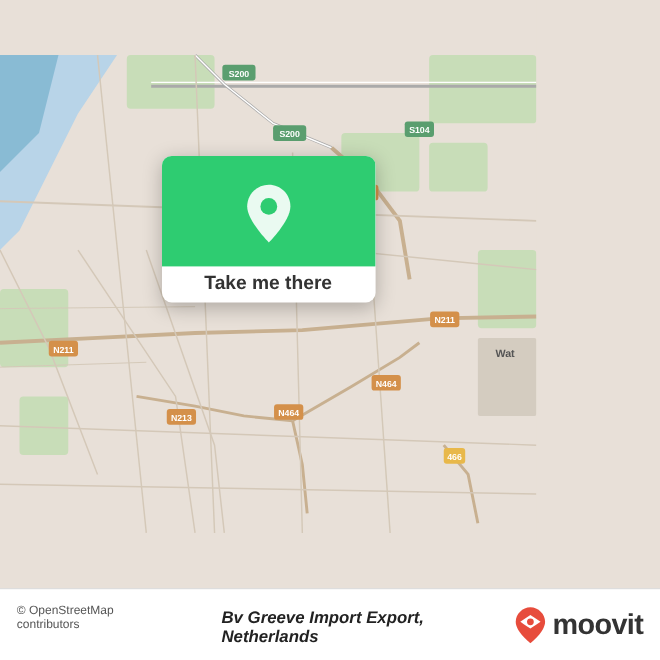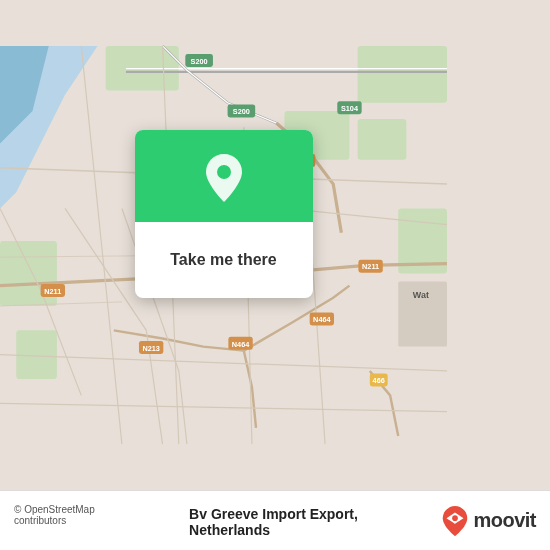--- a/index.html
+++ b/index.html
@@ -52,36 +52,37 @@
     #osm-credit {
       font-size: 10px;
       color: #555;
     }
 
     #place-name {
       font-size: 14px;
       font-weight: bold;
       color: #222;
       margin-top: 2px;
+      font-style: italic;
     }
 
     
     #moovit-logo {
       display: flex;
       align-items: center;
       gap: 4px;
     }
 
     .moovit-pin {
       width: 28px;
       height: 32px;
     }
 
     .moovit-text {
-      font-size: 20px;
+      font-size: 24px;
       font-weight: bold;
       color: #333;
       letter-spacing: -0.5px;
     }
 
     
     #popup-card {
       position: absolute;
       top: 130px;
       left: 50%;
@@ -100,21 +101,21 @@
     #popup-top {
       background: #2ecc71;
       width: 100%;
       display: flex;
       align-items: center;
       justify-content: center;
       padding: 22px 0 18px;
     }
 
     #popup-bottom {
-      padding: 29px 16px;
+      padding: 6px 16px;
       width: 100%;
       text-align: center;
     }
 
     #take-me-there-btn {
       font-size: 16px;
       font-weight: bold;
       color: #333;
       background: none;
       border: none;

